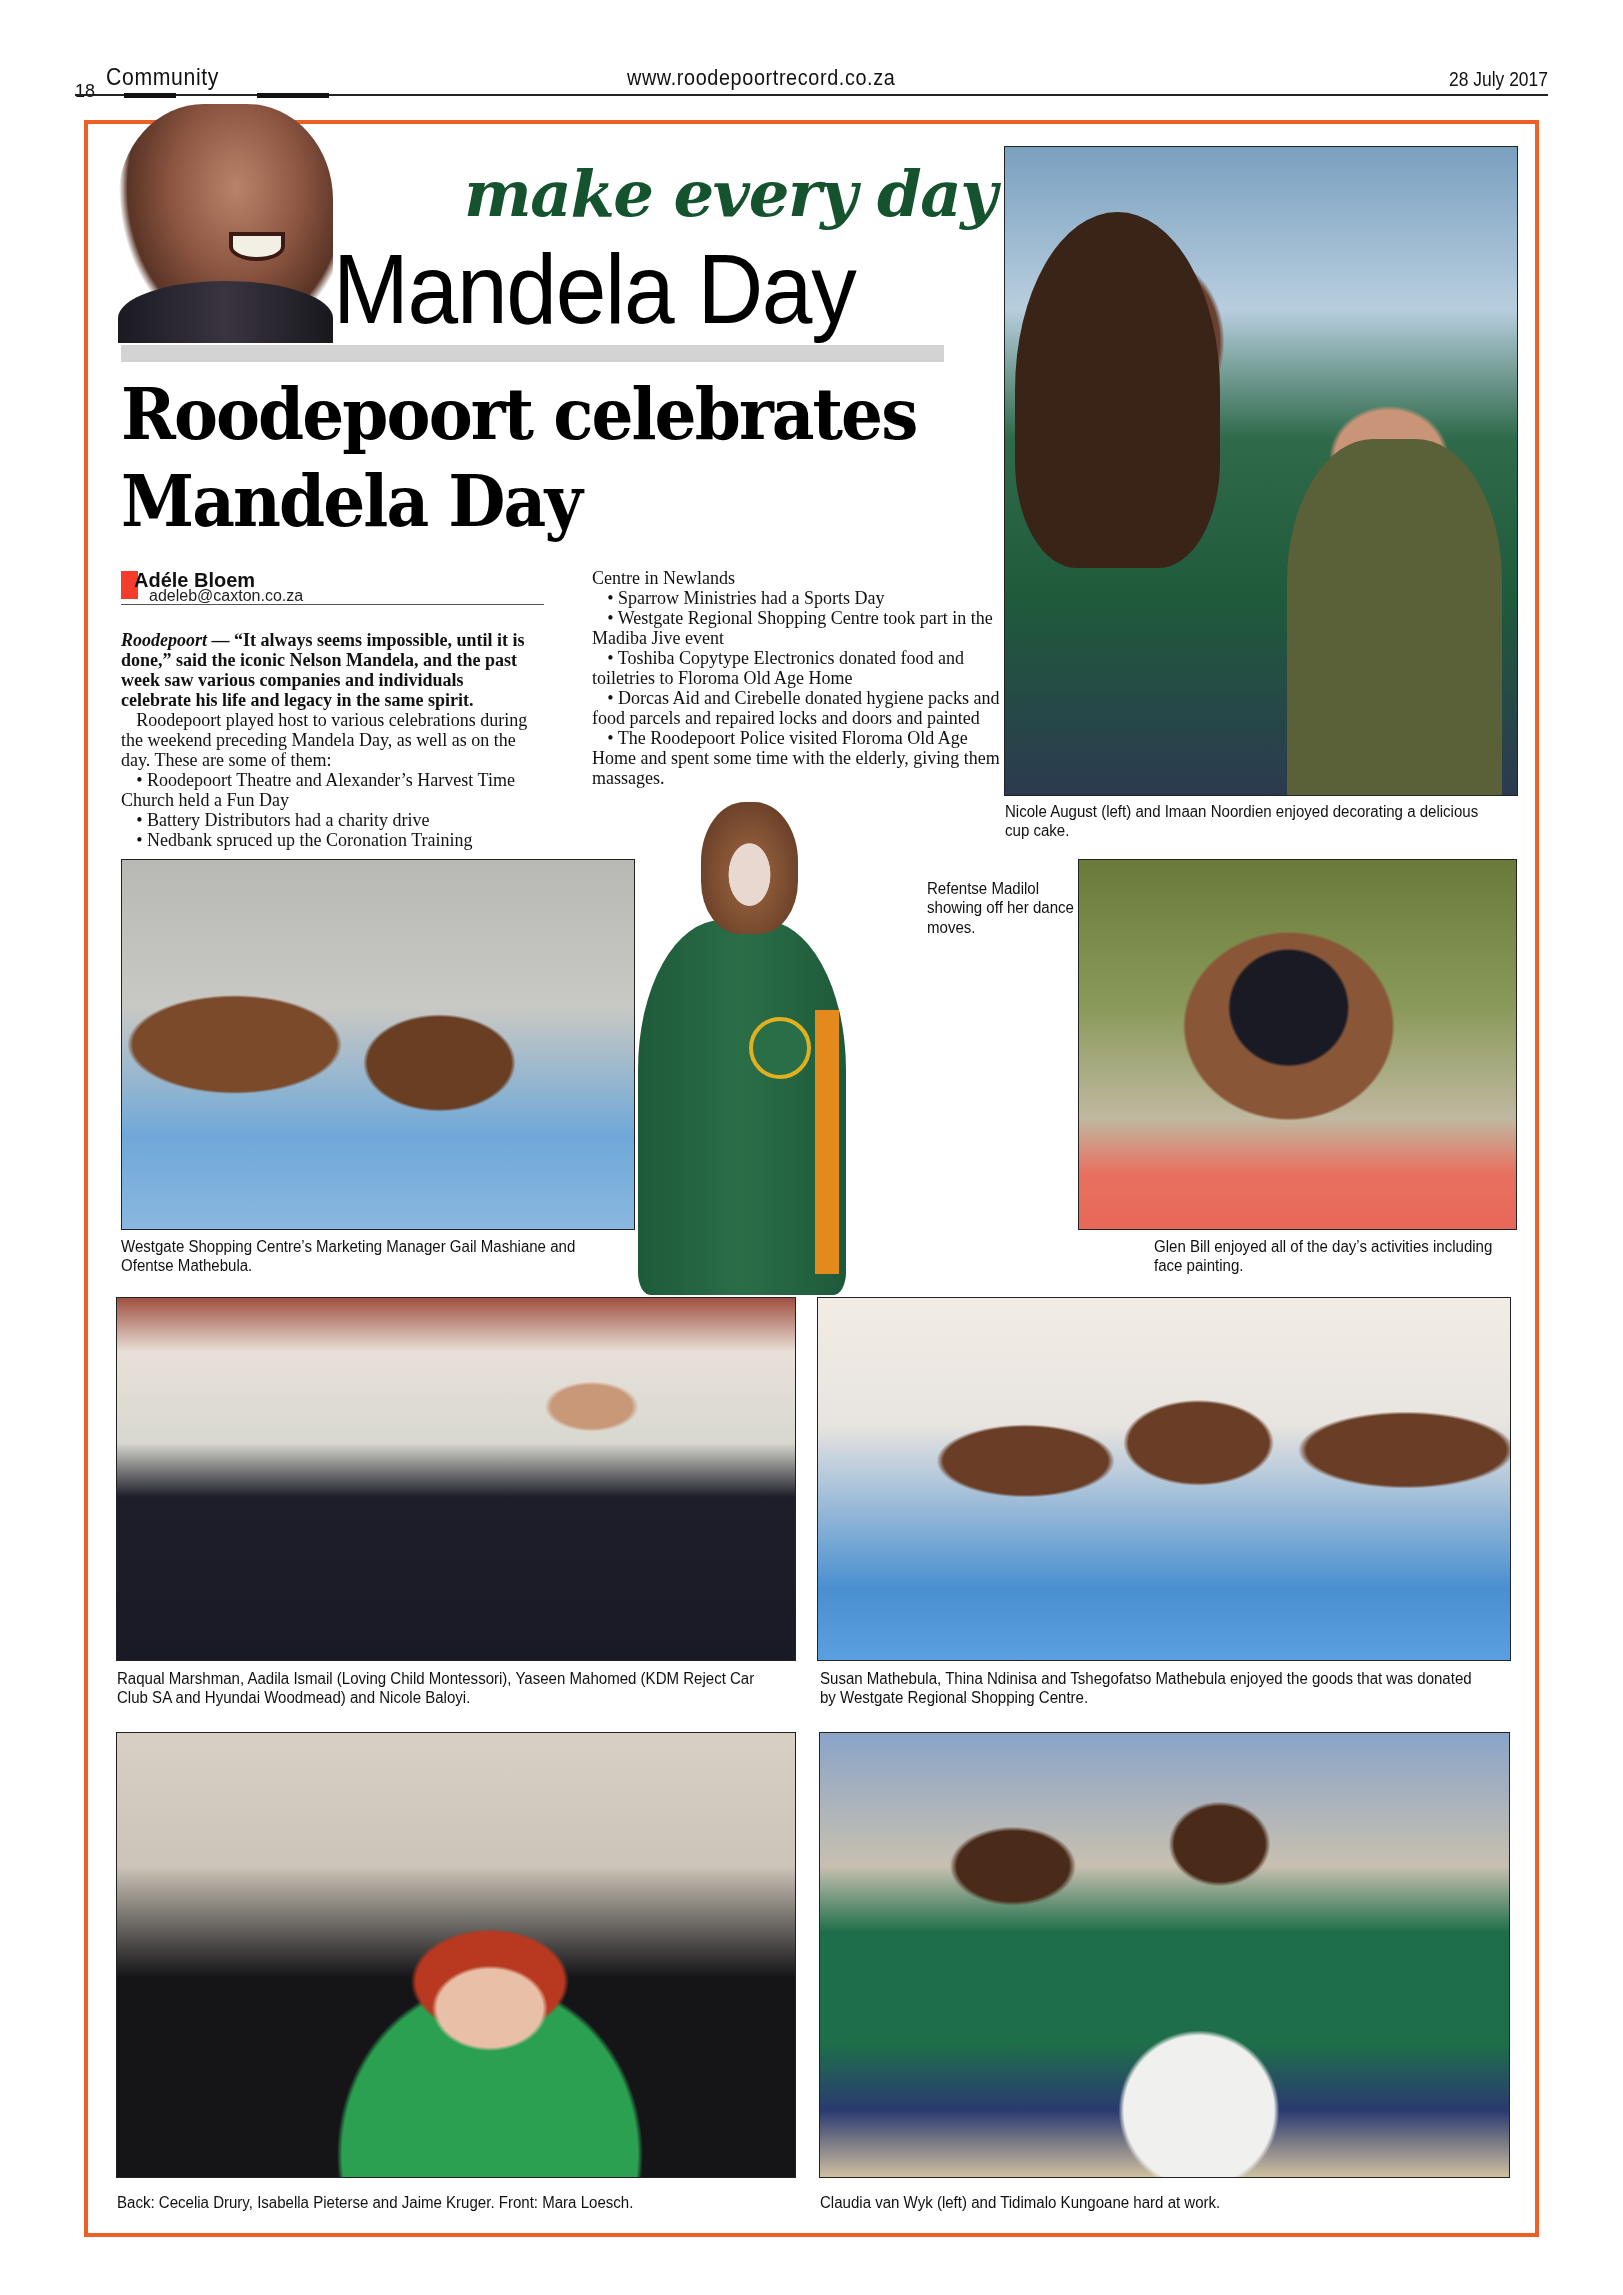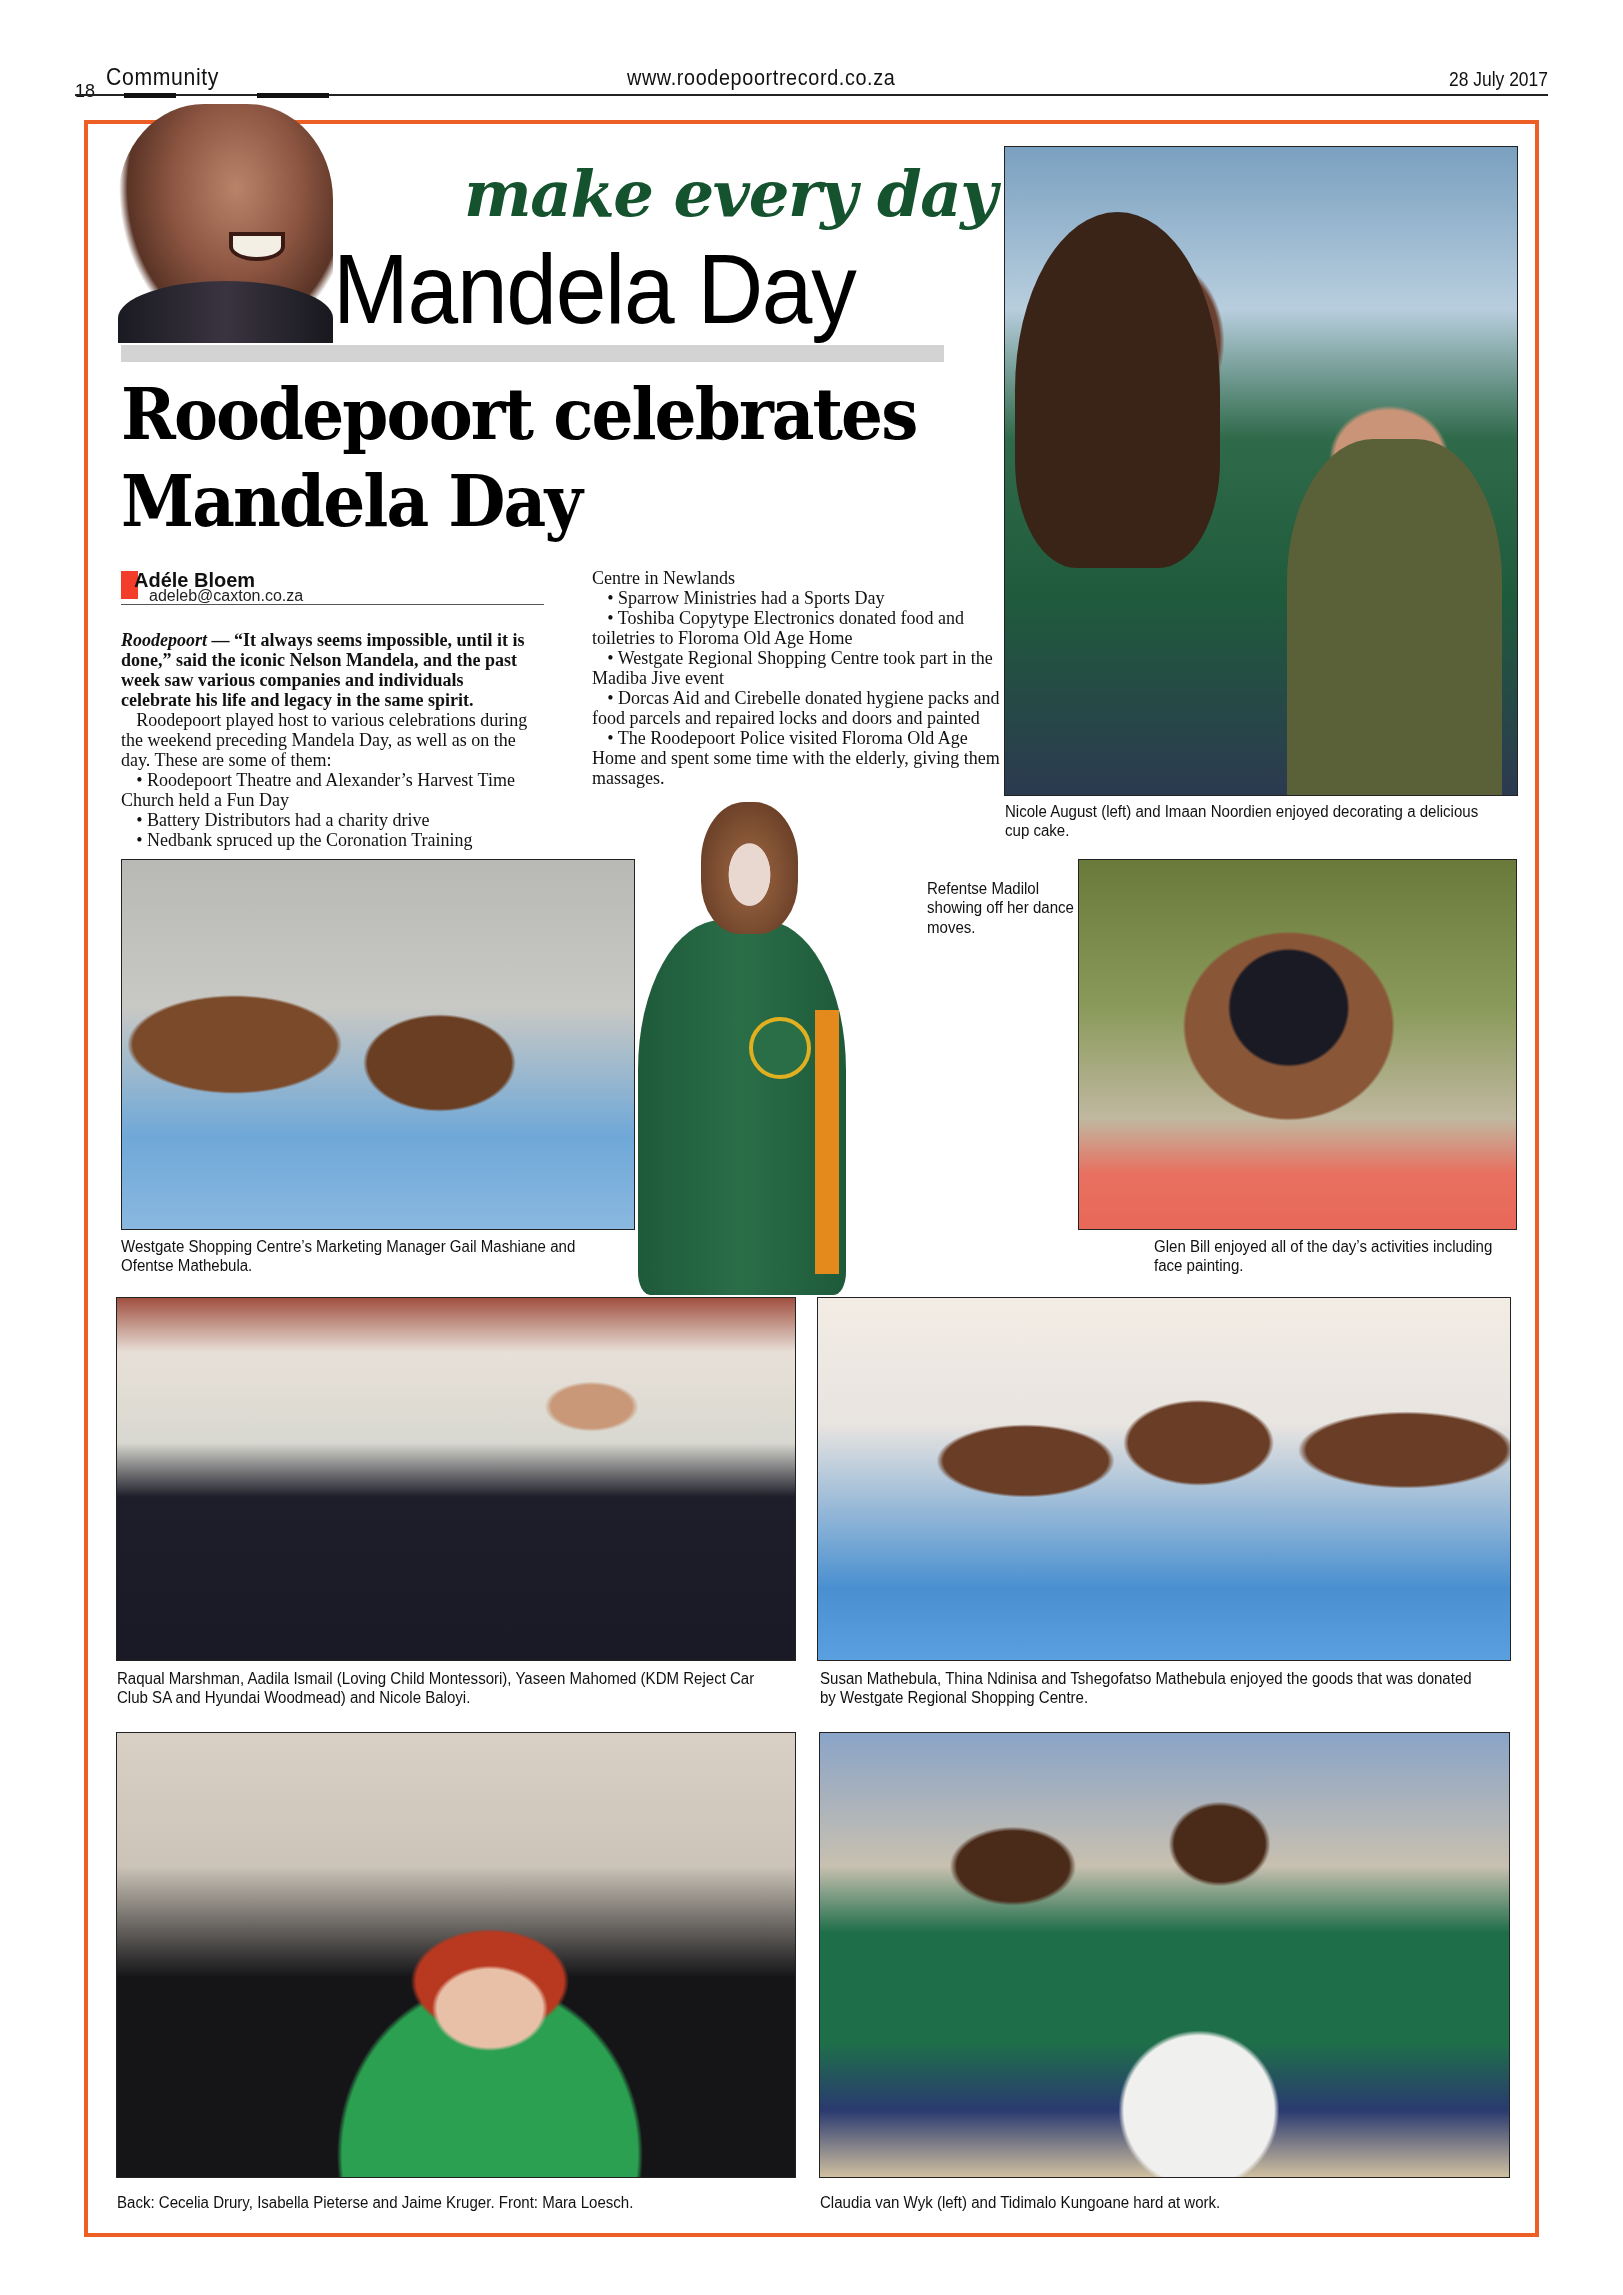--- a/index.html
+++ b/index.html
@@ -143,22 +143,22 @@
   <p class="lede"><span class="dateline">Roodepoort</span><span> — “It always seems impossible, until it is done,” said the iconic Nelson Mandela, and the past week saw various companies and individuals celebrate his life and legacy in the same spirit.</span></p>
   <p class="para">Roodepoort played host to various celebrations during the weekend preceding Mandela Day, as well as on the day. These are some of them:</p>
   <p class="bullet">Roodepoort Theatre and Alexander’s Harvest Time Church held a Fun Day</p>
   <p class="bullet">Battery Distributors had a charity drive</p>
   <p class="bullet">Nedbank spruced up the Coronation Training</p>
 </div>
 
 <div class="col col2">
   <p>Centre in Newlands</p>
   <p class="bullet">Sparrow Ministries had a Sports Day</p>
+  <p class="bullet">Westgate Regional Shopping Centre took part in the Madiba Jive event</p>
   <p class="bullet">Toshiba Copytype Electronics donated food and toiletries to Floroma Old Age Home</p>
-  <p class="bullet">Westgate Regional Shopping Centre took part in the Madiba Jive event</p>
   <p class="bullet">Dorcas Aid and Cirebelle donated hygiene packs and food parcels and repaired locks and doors and painted</p>
   <p class="bullet">The Roodepoort Police visited Floroma Old Age Home and spent some time with the elderly, giving them massages.</p>
 </div>
 
 <div class="photo ph-cupcake">
   <div class="hair"></div>
   <div class="jacket"></div>
 </div>
 <div class="caption" style="left:1005px; top:802px; width:514px;">Nicole August (left) and Imaan Noordien enjoyed decorating a delicious cup cake.</div>
 

